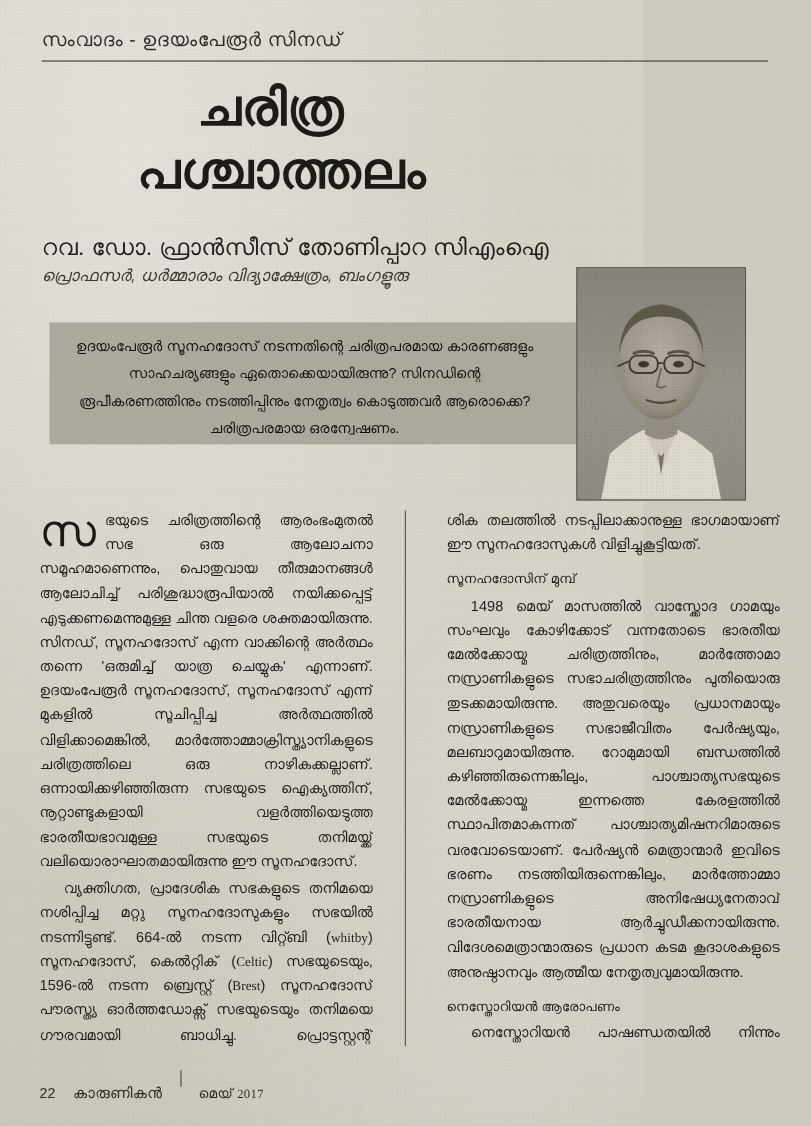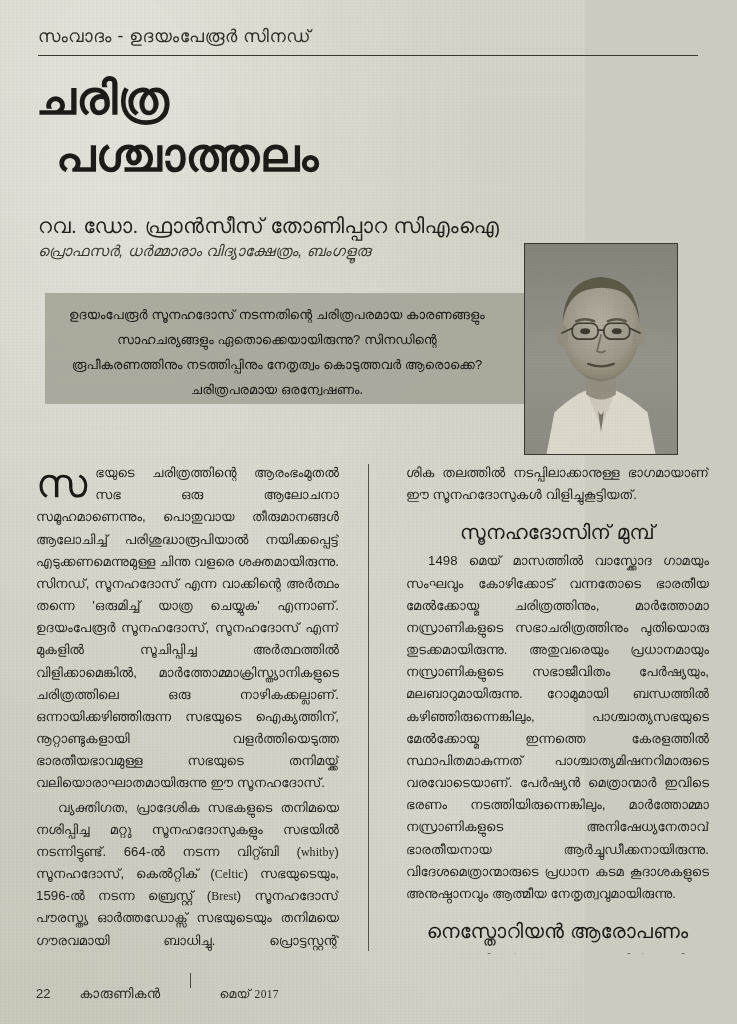--- a/index.html
+++ b/index.html
@@ -56,20 +56,21 @@
   
   .headline {
     position: absolute;
     left: 36px;
     top: 70px;
     width: 420px;
     font-size: 46px;
     line-height: 1.24;
     color: #1d1b17;
     letter-spacing: 0.5px;
+    text-align: center;
   }
   .headline .l2 { display: block; padding-left: 20px; }
 
   
   .byline {
     position: absolute;
     left: 38px;
     top: 214px;
     width: 430px;
   }
@@ -163,39 +164,38 @@
 
   .dropcap {
     float: left;
     font-size: 40px;
     line-height: 0.95;
     padding: 2px 8px 0 0;
     color: #1b1915;
   }
 
   h2.subhead {
-    font-size: 20px;
+    font-size: 12px;
     color: #1b1915;
     margin: 13px 0 5px 0;
     letter-spacing: 0.2px;
     font-weight: normal;
     line-height: 1.3;
-    text-align: center;
   }
 
   .latin { font-family: "Liberation Serif", serif; font-size: 12px; }
 
   
   .footer {
     position: absolute;
     left: 36px;
     bottom: 22px;
     display: flex;
     align-items: baseline;
-    gap: 29px;
+    gap: 16px;
     color: #2d2b25;
   }
   .pg-num { font-size: 13px; }
   .mag-name { font-size: 13.5px; letter-spacing: 0.3px; }
   .foot-div { width: 1px; height: 15px; background: #4a473f; align-self: center; }
   .issue { font-size: 12.5px; letter-spacing: 0.3px; margin-top: 28px; }
   .issue .yr { font-family: "Liberation Serif", serif; font-size: 11.5px; }
 </style>
 </head>
 <body>

